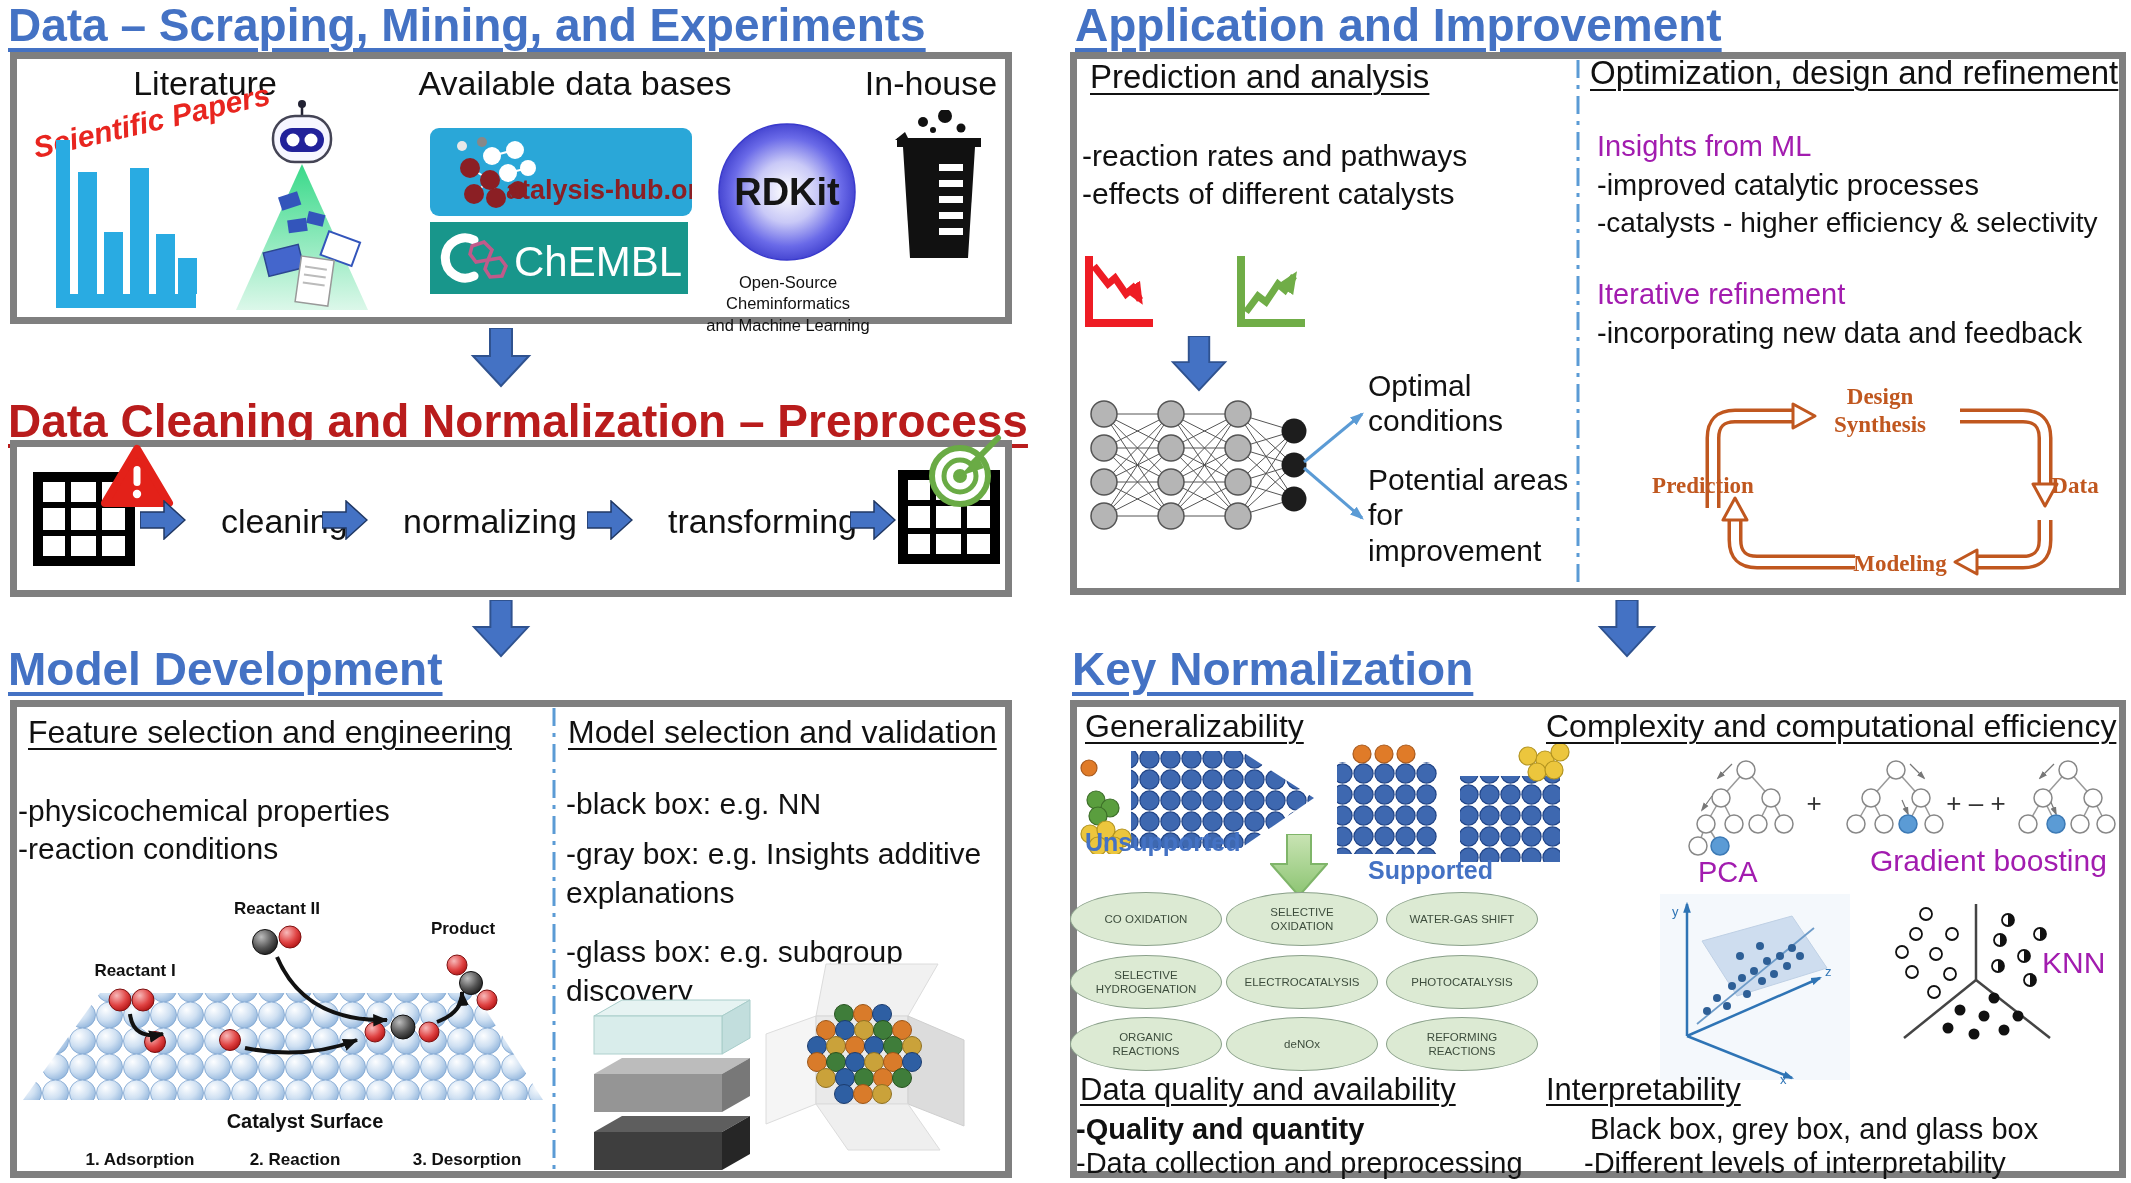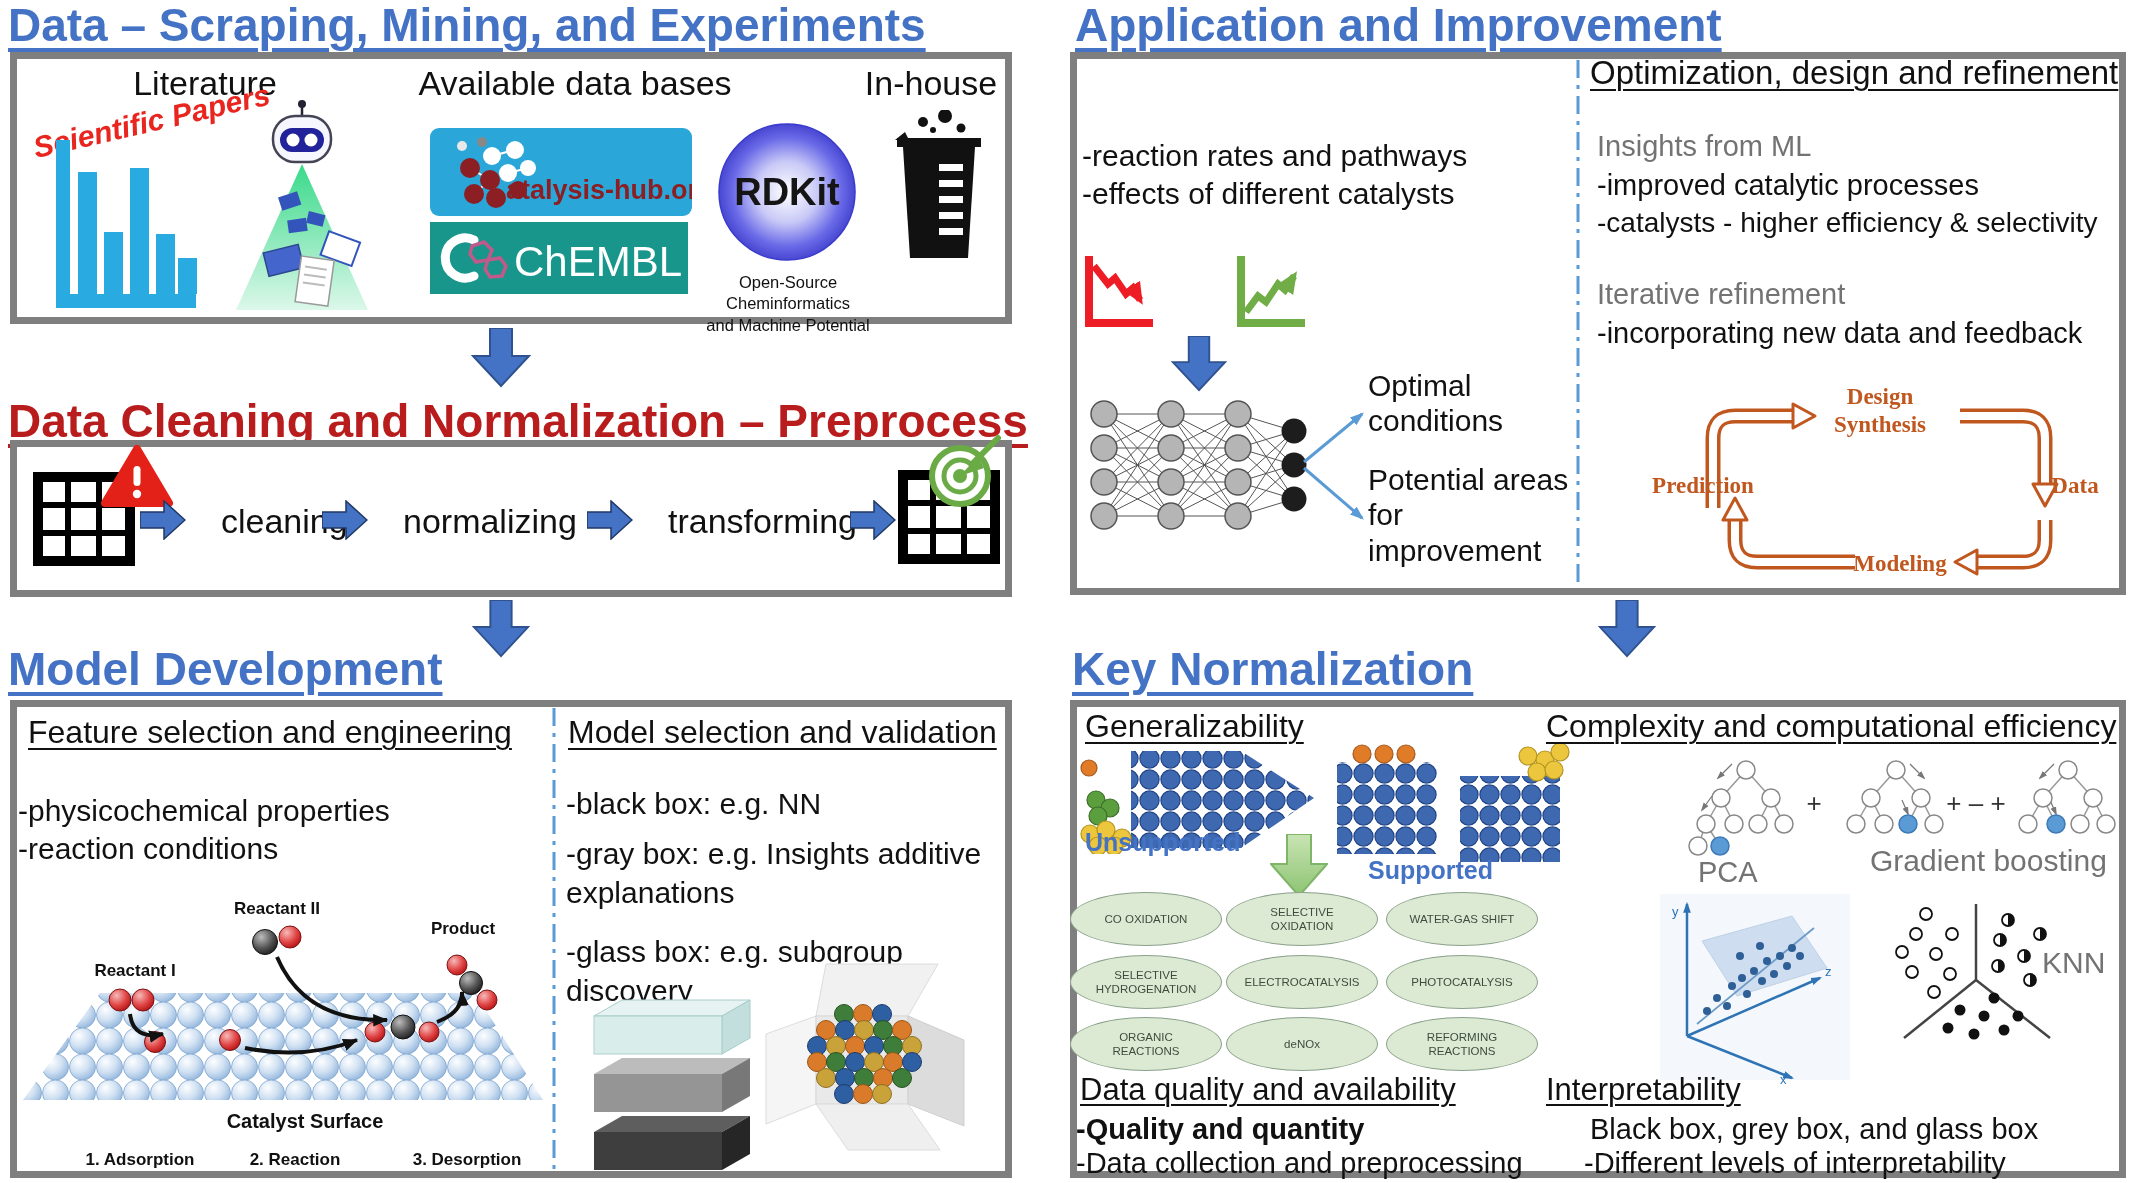--- a/index.html
+++ b/index.html
@@ -20,21 +20,21 @@
   .step-word{font-size:34px;color:#111;white-space:nowrap;margin-left:32px;}
   .col-label{font-size:34px;color:#111;text-align:center;white-space:nowrap;}
   .sci-papers{font-size:30px;font-weight:bold;font-style:italic;color:#e8251f;
               transform:rotate(-13deg);transform-origin:left top;white-space:nowrap;}
   .nn-out{font-size:30px;color:#111;line-height:1.18;}
   .blue-label{font-size:25px;font-weight:bold;color:#4472c4;white-space:nowrap;}
   .ellipse{position:absolute;width:152px;height:54px;border-radius:50%;background:#dcead3;
            border:1.5px solid #8aa08a;display:flex;align-items:center;justify-content:center;
            text-align:center;font-size:11.5px;color:#3d4d3d;line-height:1.25;padding:0 15px;
            box-sizing:border-box;}
-  .ml-label{font-size:30px;color:#737373;white-space:nowrap;}
+  .ml-label{font-size:30px;color:#a21caf;white-space:nowrap;}
   .rdkit-sub{font-size:16.5px;color:#111;text-align:center;line-height:1.3;}
 </style>
 </head>
 <body>
 
 <div id="canvas">
 
   <svg width="0" height="0" style="position:absolute">
     <defs>
       <radialGradient id="gSphere" cx="35%" cy="30%" r="75%">
@@ -172,21 +172,21 @@
     <polygon points="58,38 70,36 76,44 72,54 60,55 55,47" fill="none" stroke="#c05a8a" stroke-width="3.5"></polygon>
     <text x="84" y="54" font-size="42" fill="#fff" font-family="Liberation Sans, sans-serif">ChEMBL</text>
   </svg>
 
   <svg class="abs" style="left:716px;top:118px;" width="142" height="148" viewBox="0 0 142 148">
     <circle cx="71" cy="74" r="68" fill="url(#gRdkit)" stroke="#3a3acc" stroke-width="1.5"></circle>
     <text x="71" y="87" font-size="38" font-weight="bold" fill="#151515" text-anchor="middle" font-family="Liberation Sans, sans-serif">RDKit</text>
   </svg>
   <div class="abs rdkit-sub" style="left:690px;top:272px;width:196px;">
     <div>Open-Source Cheminformatics</div>
-    <div>and Machine Potential</div>
+    <div>and Machine Learning</div>
   </div>
 
   <svg class="abs" style="left:893px;top:110px;" width="92" height="152" viewBox="0 0 92 152">
     <circle cx="30" cy="12" r="5" fill="#111"></circle>
       <circle cx="52" cy="6" r="7" fill="#111"></circle>
     <circle cx="68" cy="18" r="4.5" fill="#111"></circle>
       <circle cx="40" cy="20" r="3" fill="#111"></circle>
     <polygon points="2,30 12,22 16,30" fill="#111"></polygon>
     <rect x="4" y="28" width="84" height="9" fill="#111"></rect>
     <polygon points="10,37 82,37 75,148 17,148" fill="#111"></polygon>
@@ -346,20 +346,21 @@
     </g>
   </svg>
 
   <div class="abs h-main" style="left:1075px;top:2px;">Application and Improvement</div>
 
   <div class="panel" style="left:1070px;top:52px;width:1056px;height:543px;"></div>
   <svg class="abs" style="left:1575px;top:60px;" width="6" height="528">
     <line x1="3" y1="0" x2="3" y2="528" stroke="#5b9bd5" stroke-width="3" stroke-dasharray="18 7 4 7"></line>
   </svg>
 
+  <div class="abs h-sub" style="left:1090px;top:60px;">Prediction and analysis</div>
   <div class="abs bullet" style="left:1082px;top:176px;">-effects of different catalysts</div>
   <div class="abs bullet" style="left:1082px;top:138px;">-reaction rates and pathways</div>
 
   <svg class="abs" style="left:1080px;top:252px;" width="80" height="80" viewBox="0 0 80 80">
     <path d="M9,4 L9,71 L73,71" fill="none" stroke="#ee1c24" stroke-width="8"></path>
     <polyline points="14,14 28,32 35,26 46,42 53,36 60,48" fill="none" stroke="#ee1c24" stroke-width="7" marker-end="url(#mRed)"></polyline>
   </svg>
   <svg class="abs" style="left:1232px;top:252px;" width="80" height="80" viewBox="0 0 80 80">
     <path d="M9,4 L9,71 L73,71" fill="none" stroke="#70ad47" stroke-width="8"></path>
     <polyline points="14,60 26,44 34,50 46,32 53,38 62,24" fill="none" stroke="#70ad47" stroke-width="7" marker-end="url(#mGrn)"></polyline>

